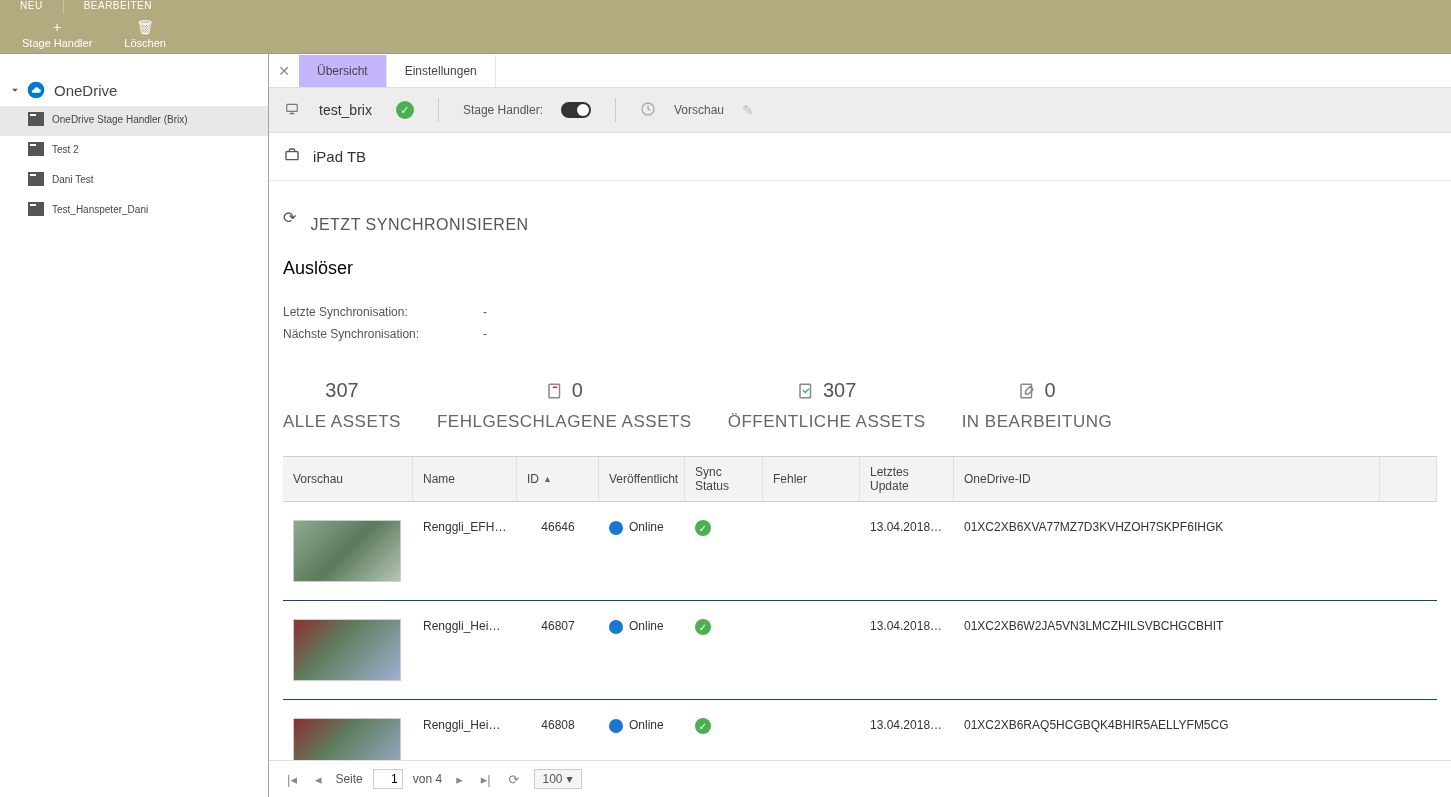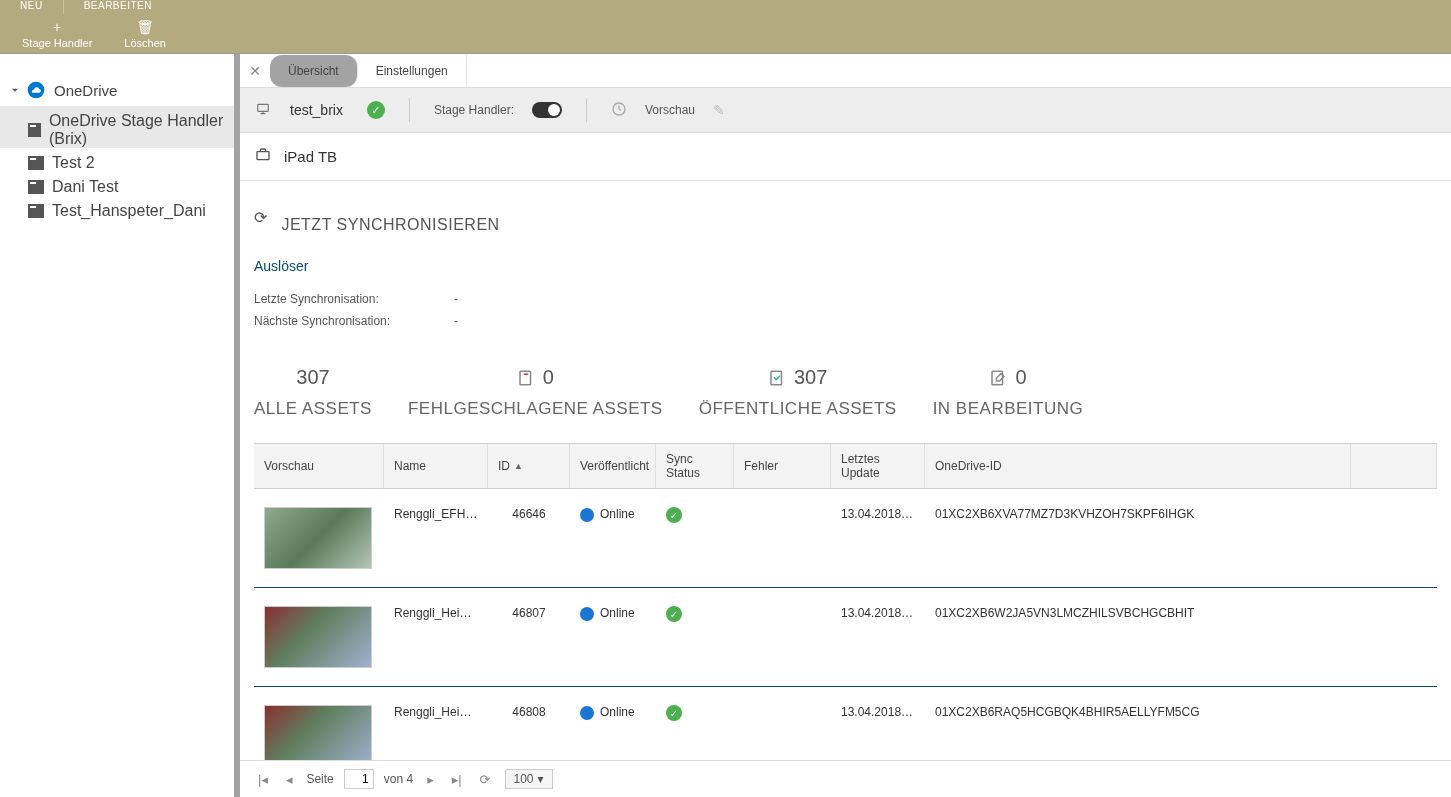--- a/index.html
+++ b/index.html
@@ -4,52 +4,52 @@
 <style>
 * { box-sizing: border-box; margin: 0; padding: 0; }
 body { font-family: Arial, sans-serif; font-size: 13px; color: #333; background: #fff; width: 1451px; height: 797px; overflow: hidden; }
 .topbar { background: #b3ab7f; height: 14px; display: flex; }
 .topbar-item { color: #fff; font-size: 10px; padding: 0 20px; letter-spacing: 0.5px; }
 .topbar-divider { width: 1px; background: rgba(255,255,255,0.3); height: 14px; }
 .toolbar { background: #b3ab7f; height: 40px; display: flex; align-items: center; padding: 0 10px; border-bottom: 1px solid #999; }
 .toolbar-btn { display: flex; flex-direction: column; align-items: center; color: #fff; font-size: 11px; padding: 2px 12px; cursor: pointer; margin-right: 8px; }
 .toolbar-btn .ic { font-size: 14px; margin-bottom: 2px; }
 .app { display: flex; height: calc(100% - 54px); }
-.sidebar { width: 240px; border-right: 6px solid #a3a3a3; padding-top: 20px; background: #fff; }
+.sidebar { width: 269px; border-right: 1px solid #a3a3a3; padding-top: 20px; background: #fff; }
 .side-header { display: flex; align-items: center; padding: 6px 8px; cursor: pointer; }
 .chevron { width: 14px; height: 14px; margin-right: 4px; }
 .chevron svg { width: 14px; height: 14px; fill: #555; }
 .onedrive-icon { width: 20px; height: 20px; margin-right: 8px; display: flex; align-items: center; justify-content: center; }
 .onedrive-icon svg { width: 20px; height: 20px; }
 .side-title { font-size: 15px; color: #444; }
-.side-item { display: flex; align-items: center; padding: 6px 10px 0 28px; cursor: pointer; font-size: 16px; color: #444; }
+.side-item { display: flex; align-items: center; padding: 6px 10px 10px 28px; cursor: pointer; font-size: 10px; color: #444; }
 .side-item.selected { background: #e8e8e8; }
 .side-item .sm-ic { width: 16px; height: 14px; margin-right: 8px; background: #555; position: relative; }
 .side-item .sm-ic::before { content: ""; position: absolute; top: 2px; left: 2px; width: 6px; height: 2px; background: #fff; }
 .main { flex: 1; display: flex; flex-direction: column; overflow: hidden; }
 .tabs-row { display: flex; align-items: center; border-bottom: 1px solid #ddd; background: #fff; height: 34px; }
 .close-x { width: 30px; text-align: center; color: #888; font-size: 14px; cursor: pointer; }
 .tab { padding: 9px 18px; font-size: 12px; color: #444; cursor: pointer; border-right: 1px solid #e5e5e5; }
-.tab.active { background: #a3a3a3; border-radius: 12px; }
+.tab.active { background: #c4b5fd; }
 .info-bar { background: #ededed; display: flex; align-items: center; padding: 10px 14px; gap: 18px; border-bottom: 1px solid #e0e0e0; }
 .info-bar .ic-sm { color: #777; font-size: 14px; }
 .info-name { font-size: 14px; color: #333; margin-right: 6px; }
 .check-badge { width: 18px; height: 18px; border-radius: 50%; background: #4CAF50; display: flex; align-items: center; justify-content: center; color: #fff; font-size: 11px; }
 .vdiv { width: 1px; height: 24px; background: #ccc; margin: 0 6px; }
 .label-sm { font-size: 12px; color: #555; }
 .toggle { width: 30px; height: 16px; border-radius: 8px; background: #333; position: relative; cursor: pointer; }
 .toggle::after { content: ""; position: absolute; right: 2px; top: 2px; width: 12px; height: 12px; border-radius: 50%; background: #fff; }
 .ipad-row { display: flex; align-items: center; padding: 14px 14px; border-bottom: 1px solid #e5e5e5; gap: 12px; }
 .ipad-row .ic-sm { color: #555; font-size: 15px; }
 .ipad-name { font-size: 15px; color: #333; }
 .content { padding: 20px 14px 0 14px; flex: 1; overflow: hidden; display: flex; flex-direction: column; }
 .sync-row { display: flex; align-items: center; gap: 14px; color: #555; margin-bottom: 24px; }
 .sync-row .refresh-ic { font-size: 16px; cursor: pointer; }
 .sync-row .sync-text { font-size: 16px; letter-spacing: 0.5px; cursor: pointer; margin-top: 15px; }
-.section-title { font-size: 14px; color: #0c4a6e; margin-bottom: 18px; }
+.section-title { font-size: 18px; color: #000000; margin-bottom: 26px; }
 .kv { display: flex; gap: 40px; font-size: 12px; color: #555; margin-bottom: 8px; }
 .kv .k { width: 160px; }
 .stats { display: flex; gap: 36px; margin-top: 30px; margin-bottom: 24px; }
 .stat { text-align: center; }
 .stat-top { display: flex; align-items: center; justify-content: center; gap: 8px; font-size: 20px; color: #555; }
 .stat-label { font-size: 17px; color: #666; letter-spacing: 0.5px; margin-top: 10px; }
 .stat-ic { width: 18px; height: 18px; color: #777; }
 .table-wrap { flex: 1; overflow: hidden; display: flex; flex-direction: column; }
 .thead { display: flex; border-top: 1px solid #d0d0d0; border-bottom: 1px solid #d0d0d0; background: #f3f3f3; font-size: 12px; color: #444; }
 .th { padding: 8px 10px; border-right: 1px solid #e0e0e0; display: flex; align-items: center; gap: 4px; }

